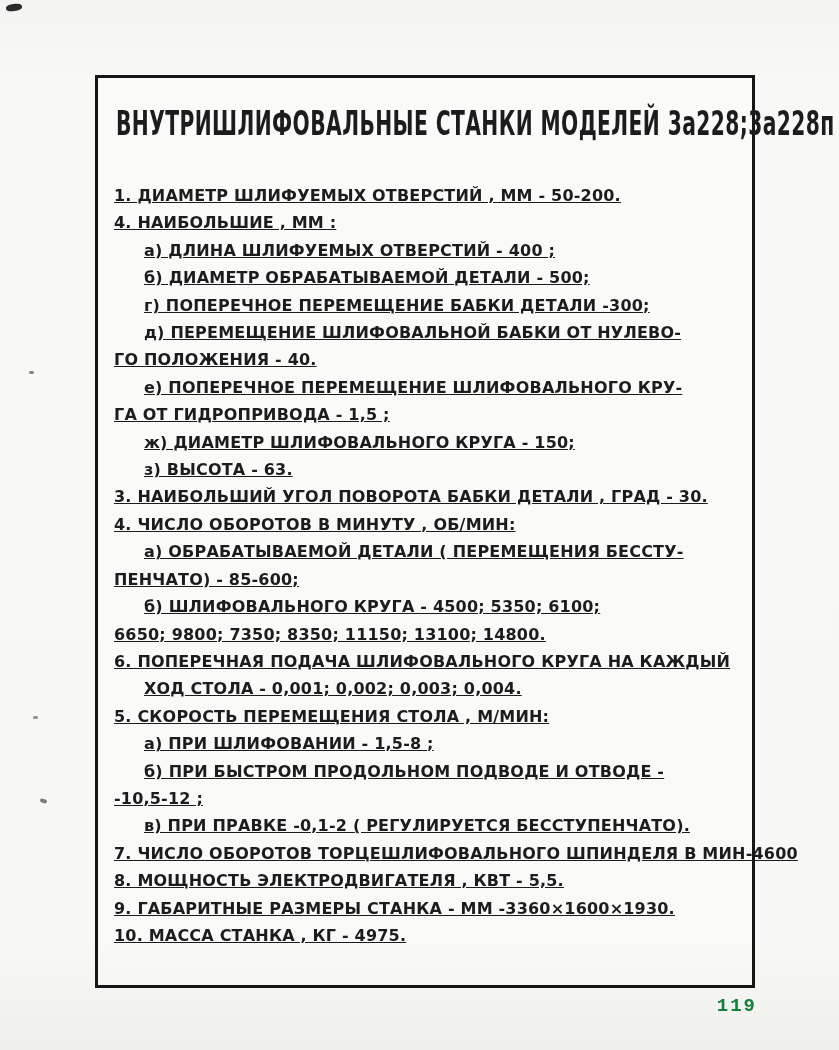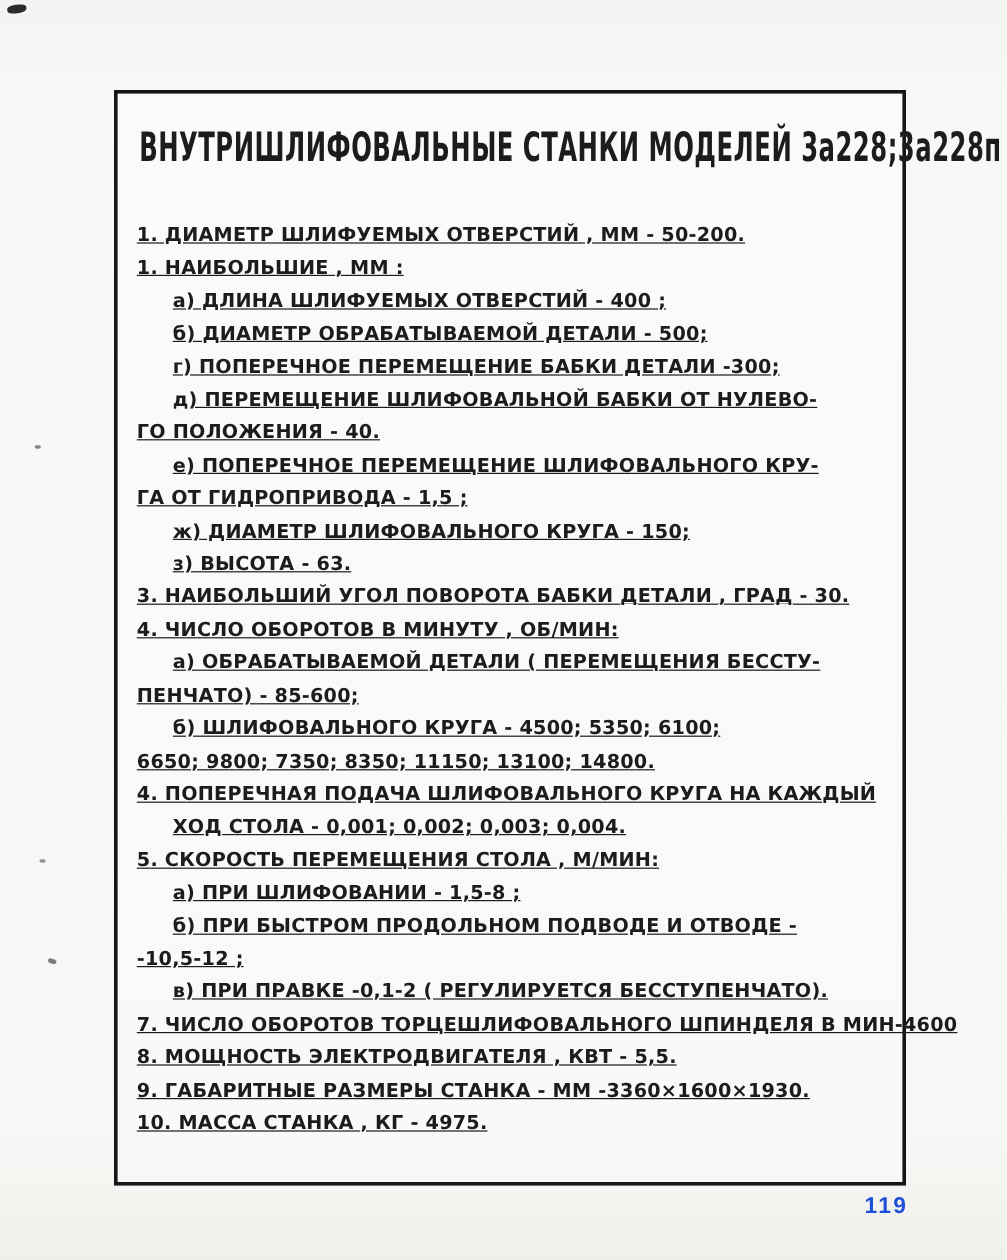--- a/index.html
+++ b/index.html
@@ -51,25 +51,25 @@
     letter-spacing: 0.2px;
     white-space: nowrap;
   }
   .spec-line.indent-1 {
     padding-left: 30px;
   }
   .page-number {
     position: absolute;
     right: 82px;
     top: 995px;
-    font-family: Liberation Sans, sans-serif;
+    font-family: Liberation Mono, monospace;
     font-size: 19px;
     font-weight: bold;
     letter-spacing: 2px;
-    color: #1d4ed8;
+    color: #15803d;
   }
   .artifact {
     position: absolute;
     background: #2a2a2a;
     border-radius: 40%;
   }
   .artifact.a1 { left: 6px;  top: 4px;   width: 16px; height: 7px; transform: rotate(-8deg); }
   .artifact.a2 { left: 29px; top: 371px; width: 5px;  height: 3px; opacity: .55; }
   .artifact.a3 { left: 33px; top: 716px; width: 5px;  height: 3px; opacity: .5; }
   .artifact.a4 { left: 40px; top: 799px; width: 7px;  height: 4px; opacity: .6; transform: rotate(20deg); }
@@ -81,37 +81,37 @@
 
   <span class="artifact a1"></span>
   <span class="artifact a2"></span>
   <span class="artifact a3"></span>
   <span class="artifact a4"></span>
 
   <div class="spec-box">
     <div class="doc-title">ВНУТРИШЛИФОВАЛЬНЫЕ СТАНКИ МОДЕЛЕЙ 3а228;3а228п</div>
     <div class="spec-lines">
         <div class="spec-line indent-0">1. ДИАМЕТР ШЛИФУЕМЫХ ОТВЕРСТИЙ , ММ - 50-200.</div>
-        <div class="spec-line indent-0">1. НАИБОЛЬШИЕ , ММ :</div>
+        <div class="spec-line indent-0">4. НАИБОЛЬШИЕ , ММ :</div>
         <div class="spec-line indent-1">а) ДЛИНА ШЛИФУЕМЫХ ОТВЕРСТИЙ - 400 ;</div>
         <div class="spec-line indent-1">б) ДИАМЕТР ОБРАБАТЫВАЕМОЙ ДЕТАЛИ - 500;</div>
         <div class="spec-line indent-1">г) ПОПЕРЕЧНОЕ ПЕРЕМЕЩЕНИЕ БАБКИ ДЕТАЛИ -300;</div>
         <div class="spec-line indent-1">д) ПЕРЕМЕЩЕНИЕ ШЛИФОВАЛЬНОЙ БАБКИ ОТ НУЛЕВО-</div>
         <div class="spec-line indent-0">ГО ПОЛОЖЕНИЯ - 40.</div>
         <div class="spec-line indent-1">е) ПОПЕРЕЧНОЕ ПЕРЕМЕЩЕНИЕ ШЛИФОВАЛЬНОГО КРУ-</div>
         <div class="spec-line indent-0">ГА ОТ ГИДРОПРИВОДА - 1,5 ;</div>
         <div class="spec-line indent-1">ж) ДИАМЕТР ШЛИФОВАЛЬНОГО КРУГА - 150;</div>
         <div class="spec-line indent-1">з) ВЫСОТА - 63.</div>
         <div class="spec-line indent-0">3. НАИБОЛЬШИЙ УГОЛ ПОВОРОТА БАБКИ ДЕТАЛИ , ГРАД - 30.</div>
         <div class="spec-line indent-0">4. ЧИСЛО ОБОРОТОВ В МИНУТУ , ОБ/МИН:</div>
         <div class="spec-line indent-1">а) ОБРАБАТЫВАЕМОЙ ДЕТАЛИ ( ПЕРЕМЕЩЕНИЯ БЕССТУ-</div>
         <div class="spec-line indent-0">ПЕНЧАТО) - 85-600;</div>
         <div class="spec-line indent-1">б) ШЛИФОВАЛЬНОГО КРУГА - 4500; 5350; 6100;</div>
         <div class="spec-line indent-0">6650; 9800; 7350; 8350; 11150; 13100; 14800.</div>
-        <div class="spec-line indent-0">4. ПОПЕРЕЧНАЯ ПОДАЧА ШЛИФОВАЛЬНОГО КРУГА НА КАЖДЫЙ</div>
+        <div class="spec-line indent-0">6. ПОПЕРЕЧНАЯ ПОДАЧА ШЛИФОВАЛЬНОГО КРУГА НА КАЖДЫЙ</div>
         <div class="spec-line indent-1">ХОД СТОЛА - 0,001; 0,002; 0,003; 0,004.</div>
         <div class="spec-line indent-0">5. СКОРОСТЬ ПЕРЕМЕЩЕНИЯ СТОЛА , М/МИН:</div>
         <div class="spec-line indent-1">а) ПРИ ШЛИФОВАНИИ - 1,5-8 ;</div>
         <div class="spec-line indent-1">б) ПРИ БЫСТРОМ ПРОДОЛЬНОМ ПОДВОДЕ И ОТВОДЕ -</div>
         <div class="spec-line indent-0">-10,5-12 ;</div>
         <div class="spec-line indent-1">в) ПРИ ПРАВКЕ -0,1-2 ( РЕГУЛИРУЕТСЯ БЕССТУПЕНЧАТО).</div>
         <div class="spec-line indent-0">7. ЧИСЛО ОБОРОТОВ ТОРЦЕШЛИФОВАЛЬНОГО ШПИНДЕЛЯ В МИН-4600</div>
         <div class="spec-line indent-0">8. МОЩНОСТЬ ЭЛЕКТРОДВИГАТЕЛЯ , КВТ - 5,5.</div>
         <div class="spec-line indent-0">9. ГАБАРИТНЫЕ РАЗМЕРЫ СТАНКА - ММ -3360×1600×1930.</div>
         <div class="spec-line indent-0">10. МАССА СТАНКА , КГ - 4975.</div>

